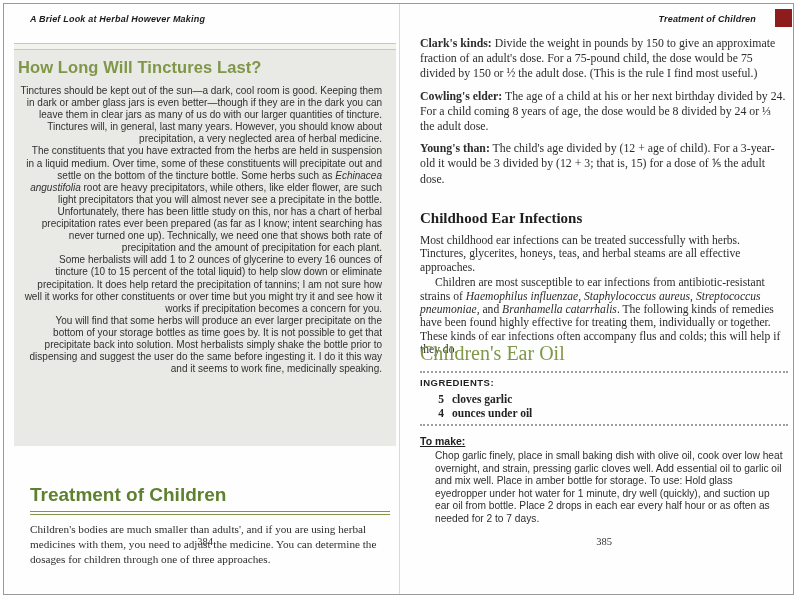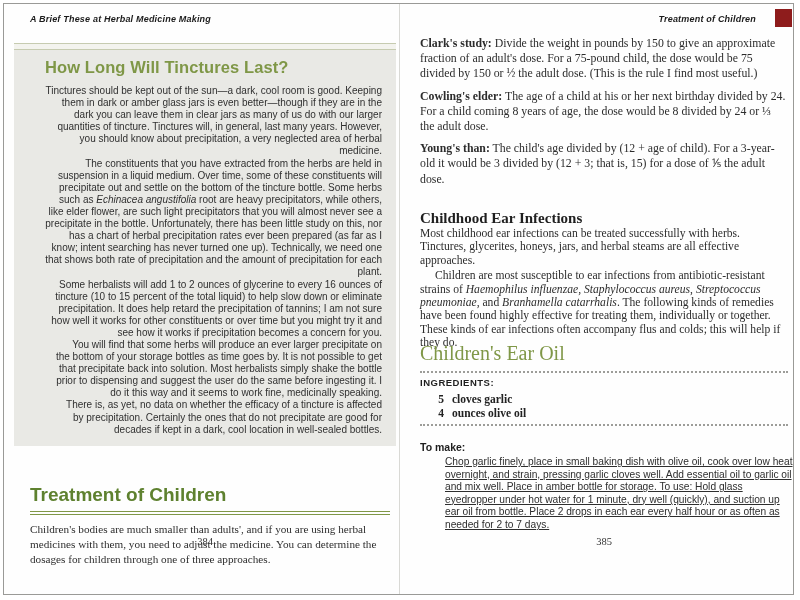--- a/index.html
+++ b/index.html
@@ -17,21 +17,21 @@
   .rh-left  { left: 30px; }
   .rh-right { right: 44px; }
 
   .red-tab { position: absolute; right: 8px; top: 9px; width: 17px; height: 18px;
              background: #8e1c1c; }
 
   
   .box-cap { position: absolute; left: 14px; top: 43px; width: 382px; height: 7px;
              border-top: 1px solid #c6cbb0; border-bottom: 1px solid #c6cbb0; background: #f3f3ee; }
   .tincture-box { position: absolute; left: 14px; top: 50px; width: 382px; height: 396px;
-                  background: #e9e9e5; padding: 8px 14px 0 31px; }
+                  background: #e9e9e5; padding: 8px 14px 0 4px; }
   .box-heading { font: bold 16.5px "Liberation Sans", sans-serif; color: #7f9747;
                  margin-bottom: 8px; letter-spacing: .1px; }
   .box-body p { font: 10px/12.1px "Liberation Sans", sans-serif; color: #303030; text-align: right; }
   .box-body p.ind { text-indent: 13px; }
   .box-body i { font-style: italic; }
 
   .treat-head { position: absolute; left: 30px; top: 484px; width: 360px;
                 font: bold 19px "Liberation Sans", sans-serif; color: #5e812f; }
   .treat-rule { position: absolute; left: 30px; top: 511px; width: 360px; height: 4px;
                 border-top: 1px solid #7f9747; border-bottom: 1px solid #7f9747; }
@@ -42,96 +42,95 @@
               font: 10.5px "Liberation Serif", serif; color: #333333; }
   .pn-left  { left: 14px;  width: 382px; }
   .pn-right { left: 420px; width: 368px; }
 
   
   .rules-block { position: absolute; left: 420px; top: 36px; width: 368px; }
   .rules-block p { font: 11.8px/15.2px "Liberation Serif", serif; color: #2c2c2c; margin-bottom: 7px; }
   .rules-block b { font-weight: bold; }
 
   .earinf-block { position: absolute; left: 420px; top: 210px; width: 368px; }
-  .earinf-heading { font: bold 15px "Liberation Serif", serif; color: #1f1f1f; }
+  .earinf-heading { font: bold 15px "Liberation Serif", serif; color: #1f1f1f; margin-bottom: 7px; }
   .earinf-block p { font: 11.6px/13.4px "Liberation Serif", serif; color: #2c2c2c; }
   .earinf-block p.ind { text-indent: 15px; margin-top: 2px; }
   .earinf-block i { font-style: italic; margin-top: 20px; }
 
   .earoil-block { position: absolute; left: 420px; top: 342px; width: 368px; }
   .earoil-heading { font: 20px "Liberation Serif", serif; color: #7f9747; margin-bottom: 6px; }
   .dotted { border-top: 2px dotted #9d9d99; margin: 4px 0; }
   .ing-label { font: bold 9.5px "Liberation Sans", sans-serif; color: #1f1f1f;
                letter-spacing: .5px; margin: 4px 0 5px; }
   .ing-cols { display: flex; margin-bottom: 4px; }
   .ing-col { display: flex; flex-direction: column; }
   .ing-col.c1 { width: 185px; }
   .ing-row { display: flex; font: bold 11.5px/13.5px "Liberation Serif", serif; color: #222; }
   .ing-qty { width: 24px; text-align: right; margin-right: 8px; }
   .ing-item { flex: 1; }
   .ing-col.c2 .ing-item { max-width: 118px; }
 
-  .tomake-label { font: bold 10.5px "Liberation Sans", sans-serif; color: #1f1f1f; margin: 15px 0 3px; }
+  .tomake-label { font: bold 10.5px "Liberation Sans", sans-serif; color: #1f1f1f; margin: 9px 0 3px; text-decoration: underline; }
   .tomake-text { font: 10.2px/12.6px "Liberation Sans", sans-serif; color: #2e2e2e;
-                 margin-left: 25px; width: 352px; text-decoration: underline; }
+                 margin-left: 15px; width: 352px; }
 </style>
 </head>
 <body>
 
 <div class="frame"></div>
 <div class="gutter"></div>
 
-<div class="running-head rh-left">A Brief These at Herbal Medicine Making</div>
+<div class="running-head rh-left">A Brief Look at Herbal However Making</div>
 <div class="running-head rh-right">Treatment of Children</div>
 <div class="red-tab"></div>
 
 <div class="box-cap"></div>
 
 <div class="tincture-box">
   <div class="box-heading">How Long Will Tinctures Last?</div>
   <div class="box-body">
     <p>Tinctures should be kept out of the sun—a dark, cool room is good. Keeping them in dark or amber glass jars is even better—though if they are in the dark you can leave them in clear jars as many of us do with our larger quantities of tincture. Tinctures will, in general, last many years. However, you should know about precipitation, a very neglected area of herbal medicine.</p>
     <p class="ind"><span>The constituents that you have extracted from the herbs are held in suspension in a liquid medium. Over time, some of these constituents will precipitate out and settle on the bottom of the tincture bottle. Some herbs such as </span><i>Echinacea angustifolia</i><span> root are heavy precipitators, while others, like elder flower, are such light precipitators that you will almost never see a precipitate in the bottle. Unfortunately, there has been little study on this, nor has a chart of herbal precipitation rates ever been prepared (as far as I know; intent searching has never turned one up). Technically, we need one that shows both rate of precipitation and the amount of precipitation for each plant.</span></p>
     <p class="ind">Some herbalists will add 1 to 2 ounces of glycerine to every 16 ounces of tincture (10 to 15 percent of the total liquid) to help slow down or eliminate precipitation. It does help retard the precipitation of tannins; I am not sure how well it works for other constituents or over time but you might try it and see how it works if precipitation becomes a concern for you.</p>
     <p class="ind">You will find that some herbs will produce an ever larger precipitate on the bottom of your storage bottles as time goes by. It is not possible to get that precipitate back into solution. Most herbalists simply shake the bottle prior to dispensing and suggest the user do the same before ingesting it. I do it this way and it seems to work fine, medicinally speaking.</p>
-    <p class="ind">There is, as yet, no data on whether the efficacy of a tincture is affected by precipitation. Certainly the ones that do not precipitate are good for decades if kept in a dark, cool location in well-sealed bottles.</p>
   </div>
 </div>
 
 <div class="treat-head">Treatment of Children</div>
 <div class="treat-rule"></div>
 <p class="treat-intro">Children's bodies are much smaller than adults', and if you are using herbal medicines with them, you need to adjust the medicine. You can determine the dosages for children through one of three approaches.</p>
 
 <div class="page-num pn-left">384</div>
 
 <div class="rules-block">
-  <p><b>Clark's study:</b><span> Divide the weight in pounds by 150 to give an approximate fraction of an adult's dose. For a 75-pound child, the dose would be 75 divided by 150 or ½ the adult dose. (This is the rule I find most useful.)</span></p>
+  <p><b>Clark's kinds:</b><span> Divide the weight in pounds by 150 to give an approximate fraction of an adult's dose. For a 75-pound child, the dose would be 75 divided by 150 or ½ the adult dose. (This is the rule I find most useful.)</span></p>
   <p><b>Cowling's elder:</b><span> The age of a child at his or her next birthday divided by 24. For a child coming 8 years of age, the dose would be 8 divided by 24 or ⅓ the adult dose.</span></p>
   <p><b>Young's than:</b><span> The child's age divided by (12 + age of child). For a 3-year-old it would be 3 divided by (12 + 3; that is, 15) for a dose of ⅕ the adult dose.</span></p>
 </div>
 
 <div class="earinf-block">
   <div class="earinf-heading">Childhood Ear Infections</div>
-  <p>Most childhood ear infections can be treated successfully with herbs. Tinctures, glycerites, honeys, jars, and herbal steams are all effective approaches.</p>
+  <p>Most childhood ear infections can be treated successfully with herbs. Tinctures, glycerites, honeys, teas, and herbal steams are all effective approaches.</p>
   <p class="ind"><span>Children are most susceptible to ear infections from antibiotic-resistant strains of </span><i>Haemophilus influenzae</i><span>, </span><i>Staphylococcus aureus</i><span>, </span><i>Streptococcus pneumoniae</i><span>, and </span><i>Branhamella catarrhalis</i><span>. The following kinds of remedies have been found highly effective for treating them, individually or together. These kinds of ear infections often accompany flus and colds; this will help if they do.</span></p>
 </div>
 
 <div class="earoil-block">
   <div class="earoil-heading">Children's Ear Oil</div>
   <div class="dotted"></div>
   <div class="ing-label">INGREDIENTS:</div>
   <div class="ing-cols">
     <div class="ing-col c1">
       <div class="ing-row">
         <span class="ing-qty">5</span>
         <span class="ing-item">cloves garlic</span>
       </div>
       <div class="ing-row">
         <span class="ing-qty">4</span>
-        <span class="ing-item">ounces olive oil</span>
+        <span class="ing-item">ounces under oil</span>
       </div>
     </div>
   </div>
   <div class="dotted"></div>
   <div class="tomake-label">To make:</div>
   <p class="tomake-text">Chop garlic finely, place in small baking dish with olive oil, cook over low heat overnight, and strain, pressing garlic cloves well. Add essential oil to garlic oil and mix well. Place in amber bottle for storage. To use: Hold glass eyedropper under hot water for 1 minute, dry well (quickly), and suction up ear oil from bottle. Place 2 drops in each ear every half hour or as often as needed for 2 to 7 days.</p>
 </div>
 
 <div class="page-num pn-right">385</div>
 

